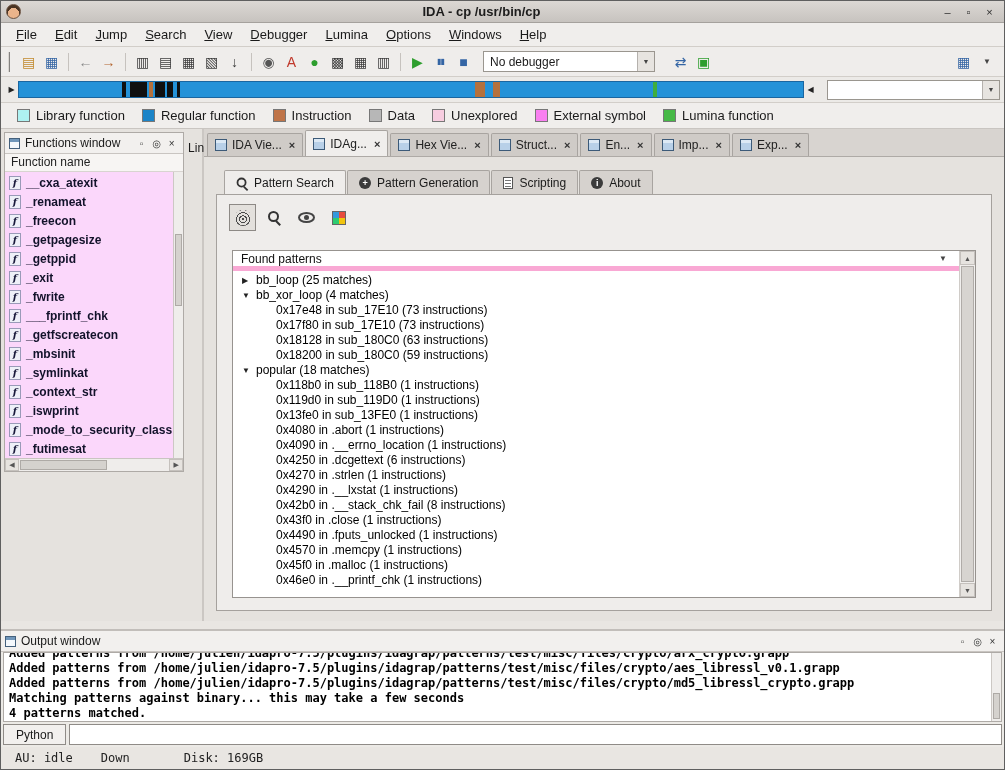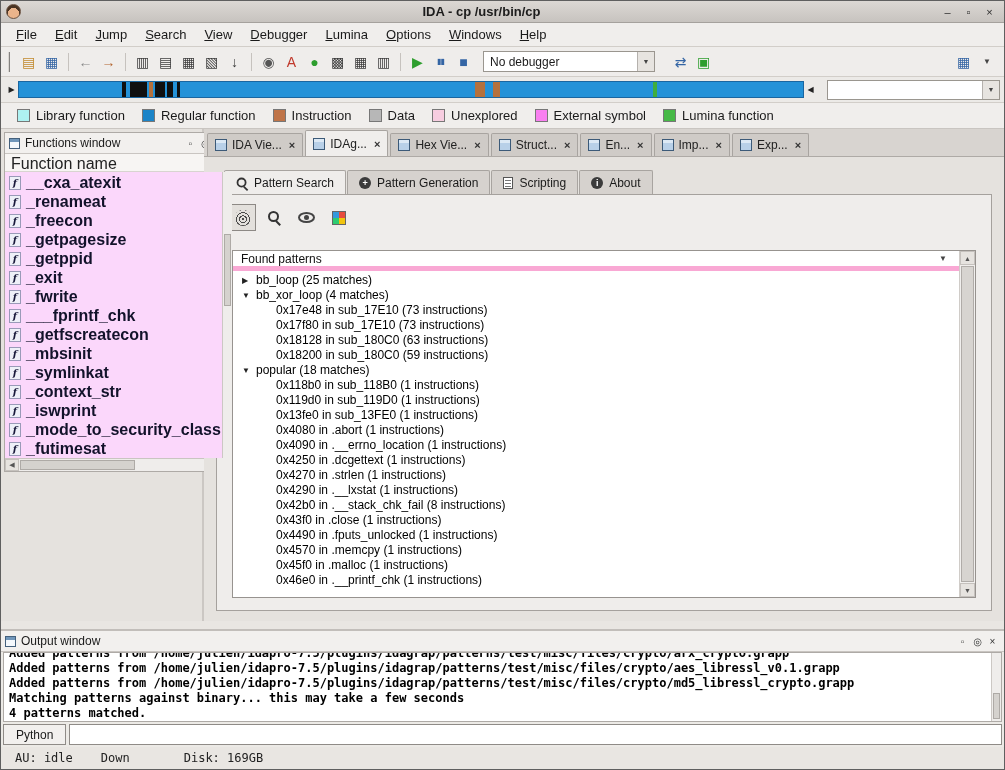--- a/index.html
+++ b/index.html
@@ -52,25 +52,25 @@
   .leftcol{width:203px;flex:none;display:flex;flex-direction:row;padding:3px 2px 2px 3px;border-right:2px solid #cbc7c3;min-height:0;}
 
   .panel{border:1px solid #aeaaa6;background:#fff;display:flex;flex-direction:column;min-height:0;}
   .panel-title{height:21px;flex:none;background:#f2f0ee;border-bottom:1px solid #c9c5c1;display:flex;align-items:center;gap:5px;padding:0 4px;font-size:12px;color:#1a1a1a;white-space:nowrap;overflow:hidden;}
   .mini-ico{width:11px;height:11px;flex:none;border:1px solid #44607c;background:linear-gradient(#7096ba 0 3px,#f4f8fc 3px);}
   .panel-title .ptitle{flex:1;overflow:hidden;text-overflow:ellipsis;}
   .panel-btns{display:flex;flex:none;}
   .pbtn{width:15px;height:15px;display:flex;align-items:center;justify-content:center;font-size:10px;color:#333;cursor:default;}
 
   .functions-panel{height:340px;flex:none;}
-  .list-header{height:18px;flex:none;background:#f7f5f3;border-bottom:1px solid #d8d4d0;font-size:16px;padding:1px 6px;color:#222;}
+  .list-header{height:18px;flex:none;background:#f7f5f3;border-bottom:1px solid #d8d4d0;font-size:12px;padding:1px 6px;color:#222;}
   .func-list{flex:1;background:#fbd7fb;overflow:hidden;position:relative;padding:1px 11px 0 2px;}
   .func-row{height:19px;display:flex;align-items:center;gap:5px;padding-left:2px;white-space:nowrap;}
   .f-icon{width:12px;height:14px;border:1px solid #9a9ab8;background:#eef0f8;color:#18183a;font:italic bold 10px "DejaVu Serif",serif;display:inline-flex;align-items:center;justify-content:center;flex:none;}
-  .fname{font-weight:bold;font-size:16px;color:#12122a;}
+  .fname{font-weight:bold;font-size:12px;color:#12122a;}
   .flist-scroll{position:absolute;top:0;right:0;bottom:0;width:10px;background:#efedeb;border-left:1px solid #ccc8c4;}
   .flist-thumb{position:absolute;top:62px;left:1px;right:1px;height:72px;background:#d5d2ce;border:1px solid #aeaaa6;}
   .hscroll{height:13px;flex:none;border-top:1px solid #c9c5c1;background:#efedeb;display:flex;align-items:stretch;}
   .hs-btn{width:14px;display:flex;align-items:center;justify-content:center;font-size:7px;color:#555;background:#e6e3df;border:1px solid #c5c1bd;flex:none;}
   .hs-track{flex:1;position:relative;}
   .hs-thumb{position:absolute;left:1px;top:1px;bottom:1px;width:58%;background:#d5d2ce;border:1px solid #aeaaa6;}
 
   .line-status{height:19px;flex:none;font-size:12px;padding:3px 4px 0;color:#1a1a1a;margin-top:6px;}
 
   .graph-panel{flex:1;margin-top:1px;}
@@ -494,21 +494,21 @@
                 <div class="tree-row child">
                   <span class="tree-label">0x13fe0 in sub_13FE0 (1 instructions)</span>
                 </div>
                 <div class="tree-row child">
                   <span class="tree-label">0x4080 in .abort (1 instructions)</span>
                 </div>
                 <div class="tree-row child">
                   <span class="tree-label">0x4090 in .__errno_location (1 instructions)</span>
                 </div>
                 <div class="tree-row child">
-                  <span class="tree-label">0x4250 in .dcgettext (1 instructions)</span>
+                  <span class="tree-label">0x4250 in .dcgettext (6 instructions)</span>
                 </div>
                 <div class="tree-row child">
                   <span class="tree-label">0x4270 in .strlen (1 instructions)</span>
                 </div>
                 <div class="tree-row child">
                   <span class="tree-label">0x4290 in .__lxstat (1 instructions)</span>
                 </div>
                 <div class="tree-row child">
                   <span class="tree-label">0x42b0 in .__stack_chk_fail (8 instructions)</span>
                 </div>

